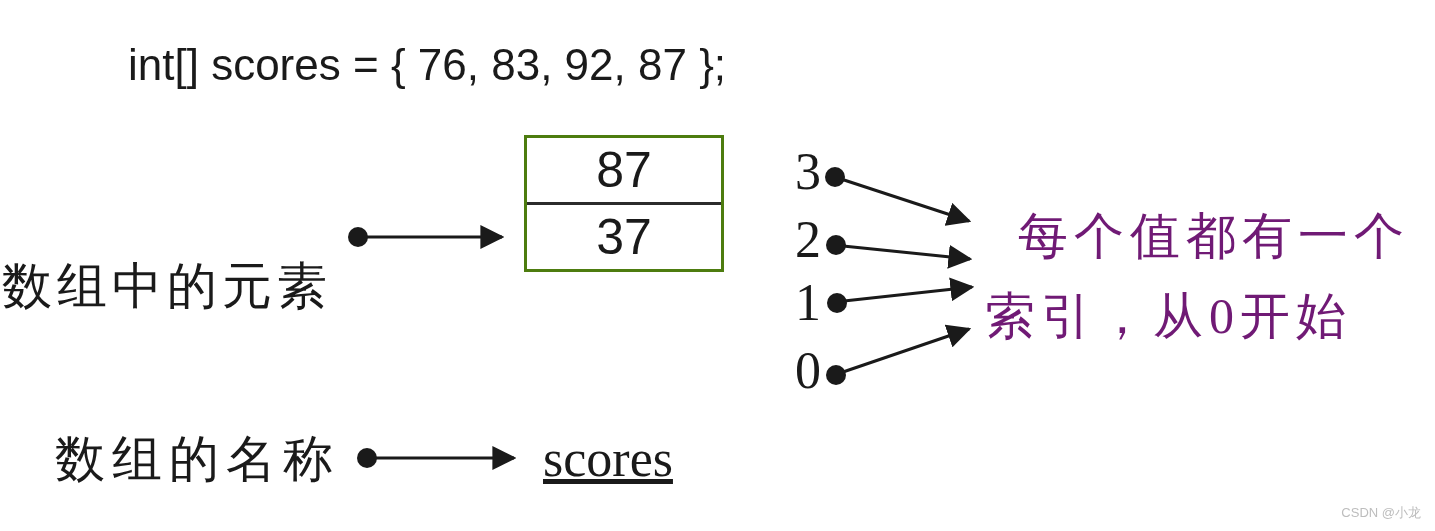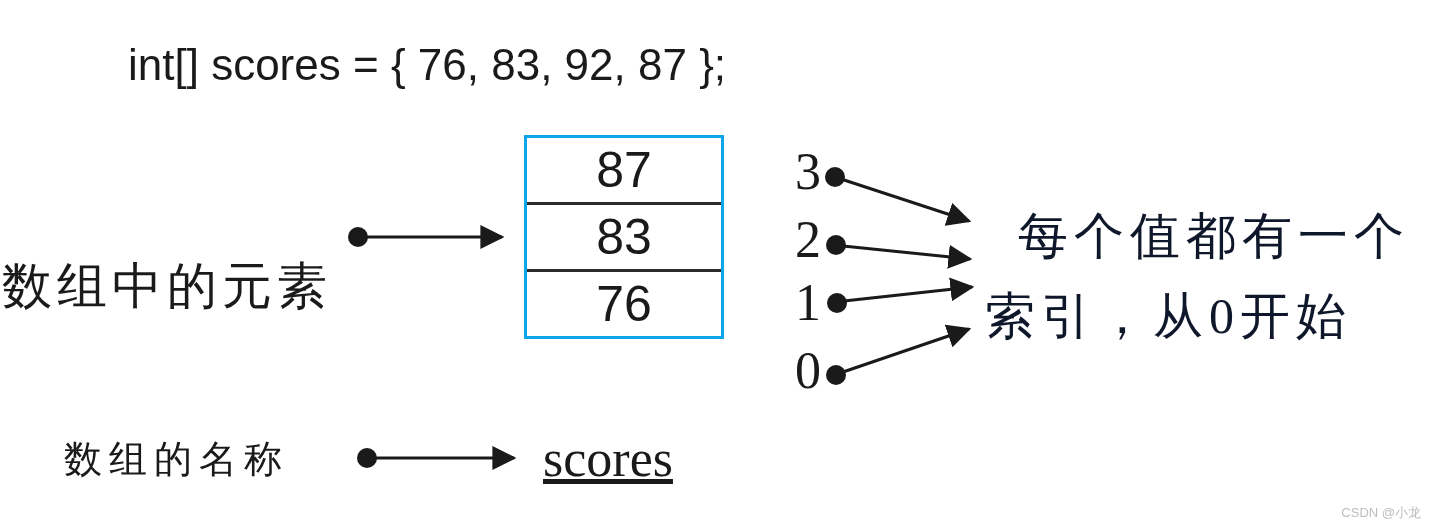--- a/index.html
+++ b/index.html
@@ -25,21 +25,21 @@
     left: 2px; top: 210px;
     font-size: 50px;
     letter-spacing: 5px;
     line-height: 56px;
     margin-top: 48px;
   }
 
   #array-box {
     left: 524px; top: 135px;
     width: 194px;
-    border: 3px solid #0ea5e9;
+    border: 3px solid #4d7c0f;
   }
   .array-cell {
     height: 64px;
     border-bottom: 3px solid #2b2b2b;
     display: flex; align-items: center; justify-content: center;
     font-family: "Liberation Sans", sans-serif;
     font-size: 50px;
     color: #1a1a1a;
   }
   .array-cell:last-child { border-bottom: 0; }
@@ -53,29 +53,29 @@
   }
   #index-3 { left: 786px; top: 142px; }
   #index-2 { left: 786px; top: 210px; }
   #index-1 { left: 786px; top: 273px; }
   #index-0 { left: 786px; top: 341px; }
 
   .annotation-line {
     font-size: 50px;
     letter-spacing: 6px;
     line-height: 60px;
-    color: #0f172a;
+    color: #701a75;
     white-space: nowrap;
   }
   #annotation-line1 { left: 1018px; top: 206px; }
   #annotation-line2 { left: 985px; top: 286px; }
 
   #label-array-name {
-    left: 64px; top: 430px;
-    font-size: 38px;
+    left: 55px; top: 430px;
+    font-size: 50px;
     letter-spacing: 7px;
     line-height: 58px;
   }
   #array-name-value {
     left: 543px; top: 430px;
     font-size: 52px;
     line-height: 58px;
     text-decoration: underline;
   }
 
@@ -96,24 +96,21 @@
 
 <div class="abs" id="code-line">int[] scores = { 76, 83, 92, 87 };</div>
 
 <div class="abs" id="label-elements">数组中的元素</div>
 
 <div class="abs" id="array-box">
   <div class="array-cell">
       <span>87</span>
     </div>
   <div class="array-cell">
-      <span>83</span>
-    </div>
-  <div class="array-cell">
-      <span>76</span>
+      <span>37</span>
     </div>
 </div>
 
 <div class="abs index-digit" id="index-3">3</div>
 <div class="abs index-digit" id="index-2">2</div>
 <div class="abs index-digit" id="index-1">1</div>
 <div class="abs index-digit" id="index-0">0</div>
 
 <div class="abs annotation-line" id="annotation-line1">每个值都有一个</div>
 <div class="abs annotation-line" id="annotation-line2">索引，从0开始</div>

